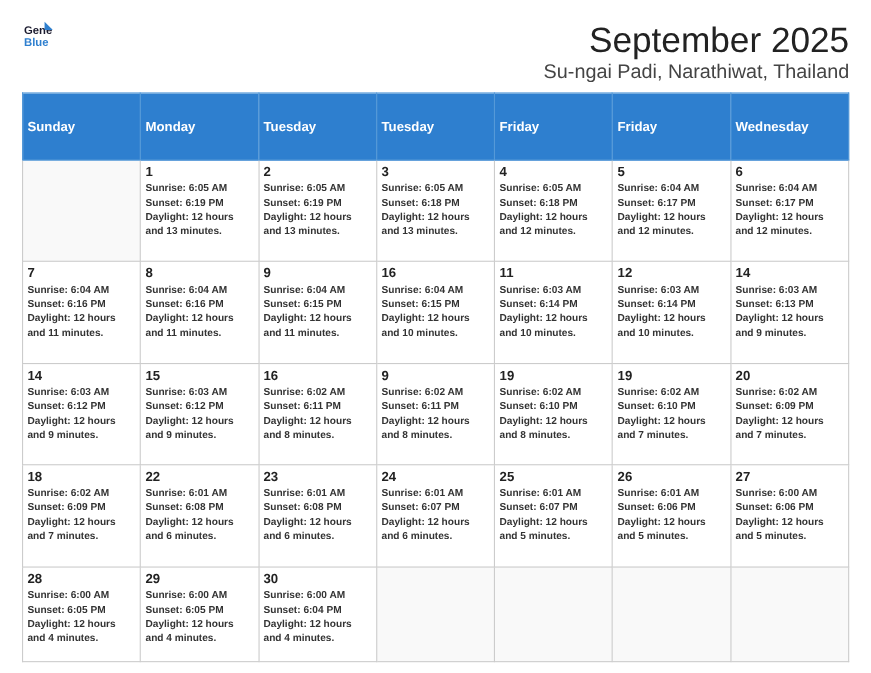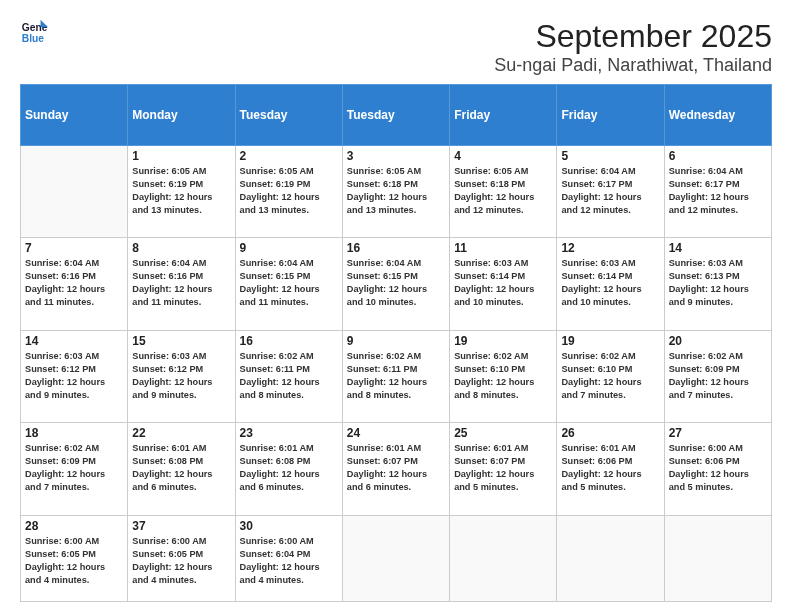--- a/index.html
+++ b/index.html
@@ -235,21 +235,21 @@
             <div class="day-num">27</div>
             <div class="day-info">Sunrise: 6:00 AM<br>Sunset: 6:06 PM<br>Daylight: 12 hours<br>and 5 minutes.</div>
           </td>
         </tr>
         <tr>
           <td>
             <div class="day-num">28</div>
             <div class="day-info">Sunrise: 6:00 AM<br>Sunset: 6:05 PM<br>Daylight: 12 hours<br>and 4 minutes.</div>
           </td>
           <td>
-            <div class="day-num">37</div>
+            <div class="day-num">29</div>
             <div class="day-info">Sunrise: 6:00 AM<br>Sunset: 6:05 PM<br>Daylight: 12 hours<br>and 4 minutes.</div>
           </td>
           <td>
             <div class="day-num">30</div>
             <div class="day-info">Sunrise: 6:00 AM<br>Sunset: 6:04 PM<br>Daylight: 12 hours<br>and 4 minutes.</div>
           </td>
           <td class="empty-cell"></td>
           <td class="empty-cell"></td>
           <td class="empty-cell"></td>
           <td class="empty-cell"></td>

